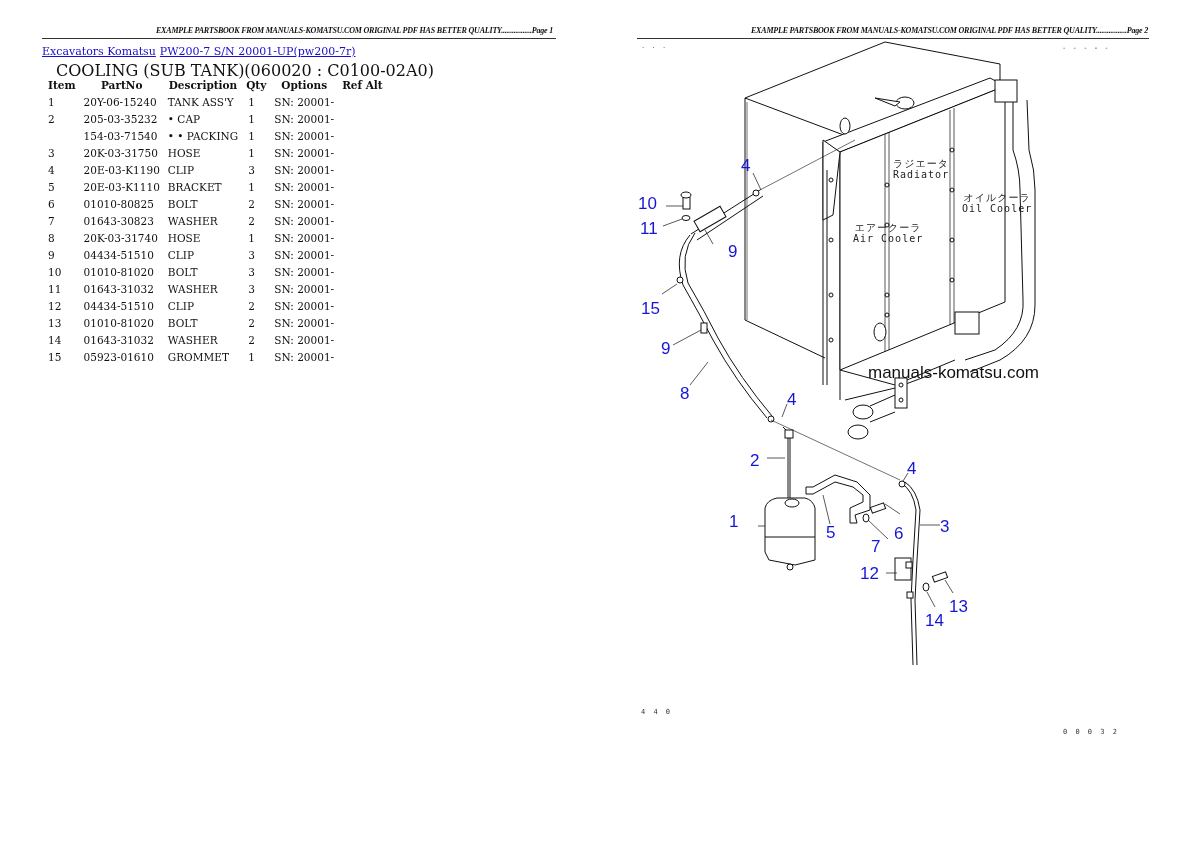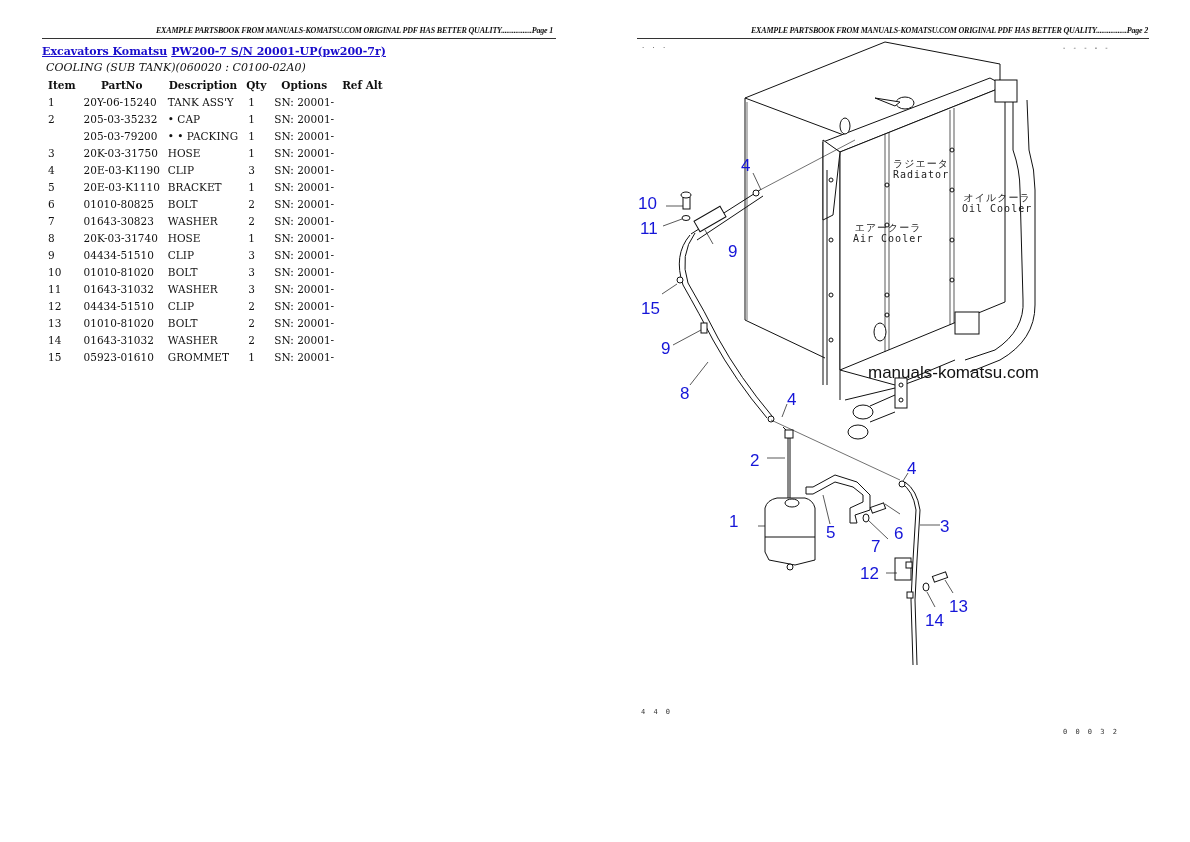--- a/index.html
+++ b/index.html
@@ -10,23 +10,23 @@
   .page2 { left:595px; width:595px; }
   .hdr { position:absolute; top:26px; font-family:Liberation Serif, serif;
          font-style:italic; font-weight:bold; font-size:8px; letter-spacing:-0.2px;
          color:#111; white-space:nowrap; }
   .hdr-line { position:absolute; top:38px; height:1px; background:#333; }
   .page1 .hdr { right:42px; }
   .page1 .hdr-line { left:42px; width:514px; }
   .page2 .hdr { right:42px; }
   .page2 .hdr-line { left:42px; width:512px; }
 
-  .crumbs { position:absolute; left:42px; top:45px; font-size:11px; white-space:nowrap;font-weight:bold; }
+  .crumbs { position:absolute; left:42px; top:45px; font-size:11px; white-space:nowrap; }
   .crumbs a { color:#1a0dcc; text-decoration:underline; margin-right:4px; cursor:pointer; }
-  .subtitle { position:absolute; left:46px; top:61px; font-size:11px; white-space:nowrap;font-style:italic; }
+  .subtitle { position:absolute; left:56px; top:61px; font-size:16px; white-space:nowrap; }
 
   table.parts { position:absolute; left:42px; top:77px; border-collapse:collapse;
                 font-size:10.5px; }
   table.parts th { font-weight:bold; text-align:center; padding:0 4px 1px 4px; height:15px; white-space:nowrap; }
   table.parts td { padding:0 4px; height:17px; white-space:nowrap; vertical-align:middle; }
   table.parts th.c-item { padding-left:6px; }
   table.parts td.c-item { padding-left:6px; width:22px; }
   table.parts th.c-part { text-align:center; }
   table.parts td.c-qty { padding-left:6px; }
 
@@ -76,21 +76,21 @@
         <tr>
           <td class="c-item">2</td>
           <td class="c-part">205-03-35232</td>
           <td class="c-desc">• CAP</td>
           <td class="c-qty">1</td>
           <td class="c-opt">SN: 20001-</td>
           <td class="c-ref"></td>
         </tr>
         <tr>
           <td class="c-item"></td>
-          <td class="c-part">205-03-79200</td>
+          <td class="c-part">154-03-71540</td>
           <td class="c-desc">• • PACKING</td>
           <td class="c-qty">1</td>
           <td class="c-opt">SN: 20001-</td>
           <td class="c-ref"></td>
         </tr>
         <tr>
           <td class="c-item">3</td>
           <td class="c-part">20K-03-31750</td>
           <td class="c-desc">HOSE</td>
           <td class="c-qty">1</td>

